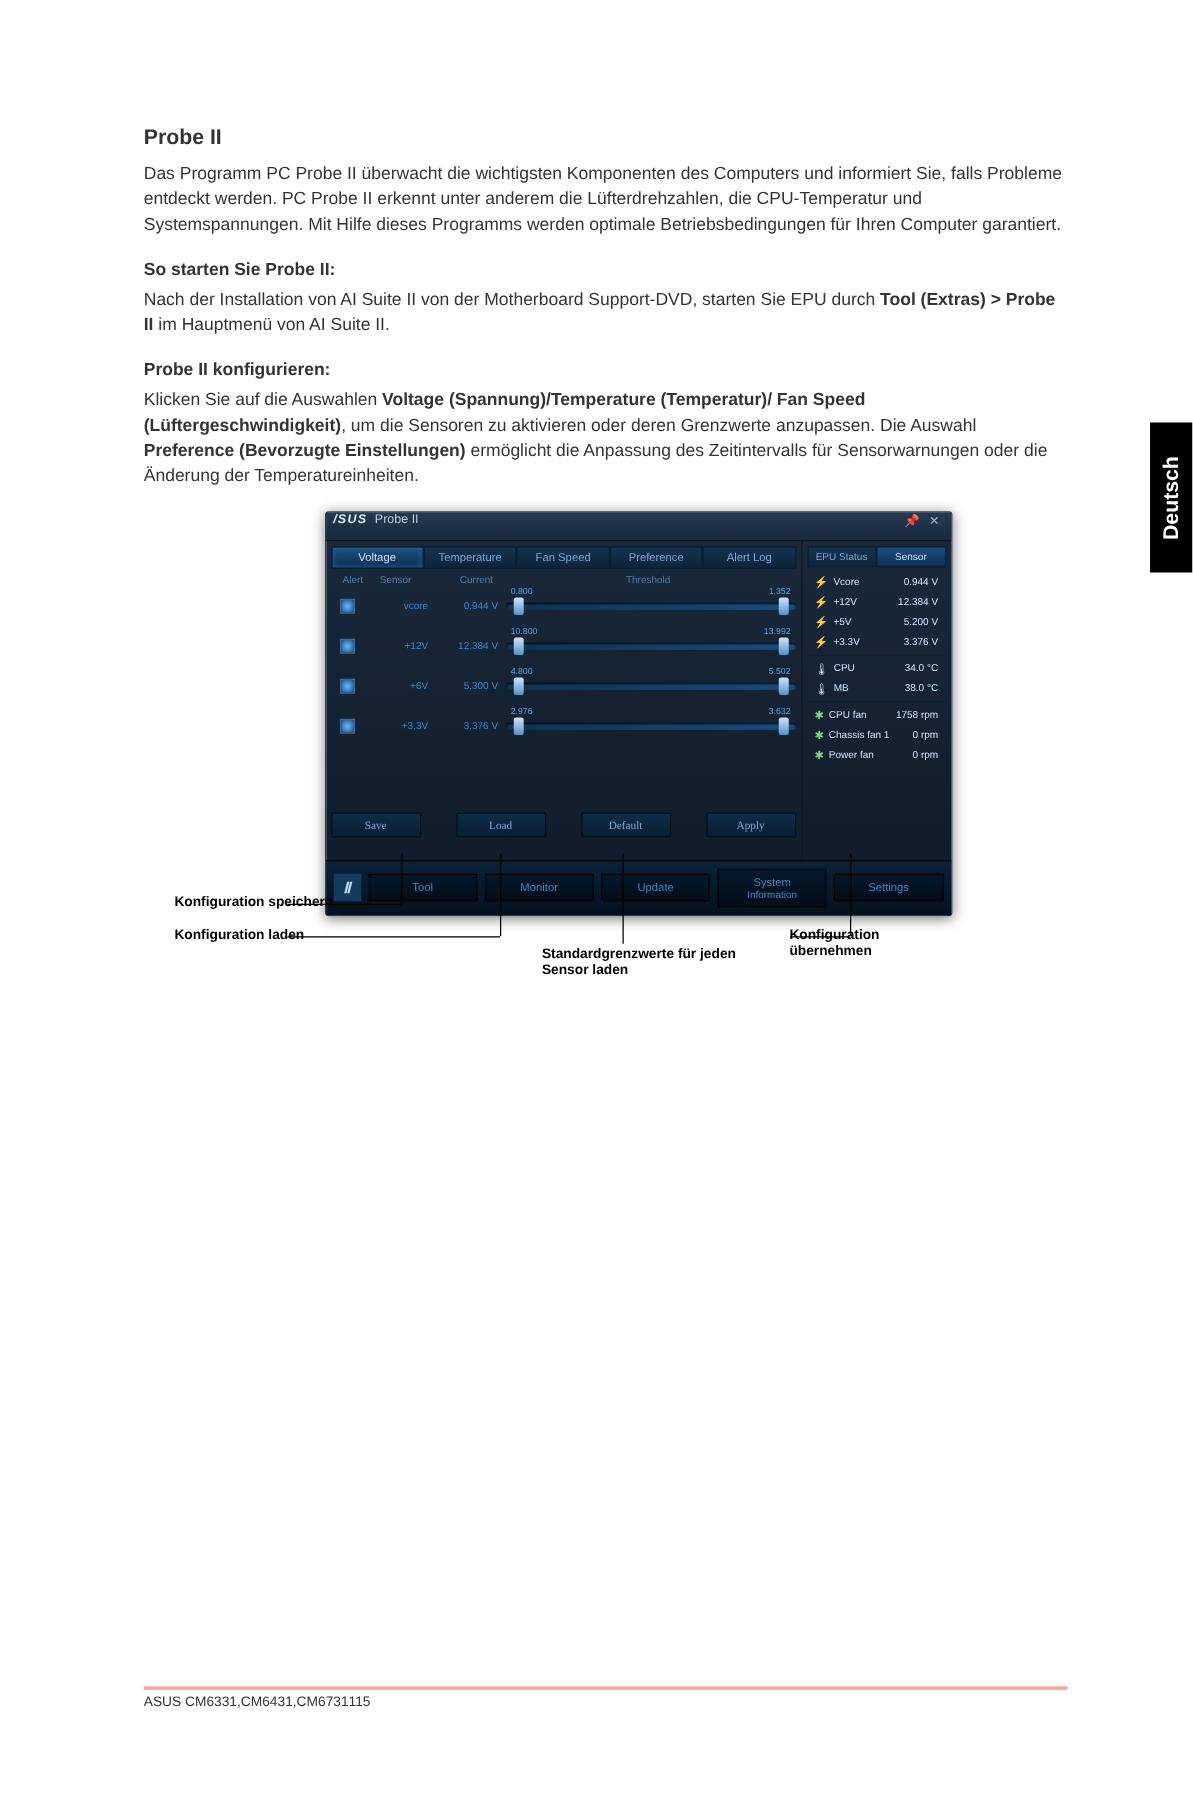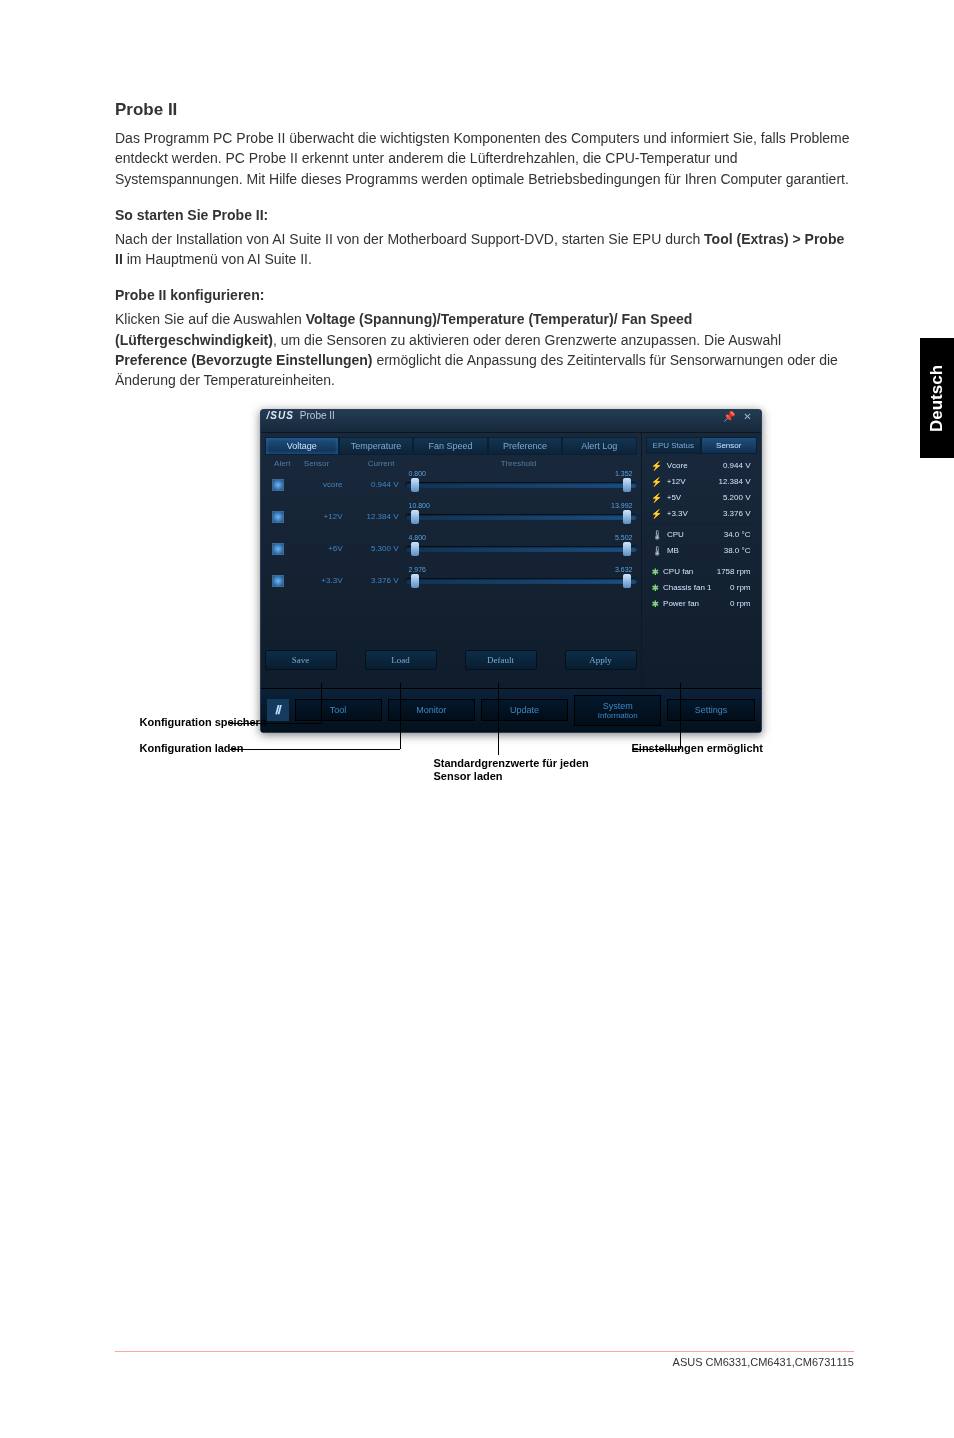--- a/index.html
+++ b/index.html
@@ -158,22 +158,22 @@
   .ic-volt::before{content:"⚡"; color:#6fb9ff; font-size:9px;}
   .ic-temp::before{content:"🌡"; font-size:9px;}
   .ic-fan::before{content:"✱"; color:#7fd87f; font-size:9px;}
 
   
   .callout-line{ position:absolute; background:#000; }
   .callout-text{ position:absolute; font-size:11px; font-weight:bold; color:#000; line-height:1.2; }
   
   .footer{
     position:absolute; left:115px; right:100px; bottom:70px;
-    border-top:1px solid #fca5a5; padding-top:4px;
-    display:flex; justify-content:flex-end; font-size:11px; color:#333;
+    border-top:3px solid #fca5a5; padding-top:4px;
+    display:flex; justify-content:flex-start; font-size:11px; color:#333;
   }
 </style>
 </head>
 <body>
 
 <div class="side-tab">Deutsch</div>
 
 <div class="page">
   <h1 class="section-title">Probe II</h1>
   <p class="body-text">Das Programm PC Probe II überwacht die wichtigsten Komponenten des Computers und informiert Sie, falls Probleme entdeckt werden. PC Probe II erkennt unter anderem die Lüfterdrehzahlen, die CPU-Temperatur und Systemspannungen. Mit Hilfe dieses Programms werden optimale Betriebsbedingungen für Ihren Computer garantiert.</p>
@@ -368,20 +368,20 @@
 
     <div class="callout-line" style="left:200px; top:274px; width:1px; height:66px;"></div>
     <div class="callout-line" style="left:30px; top:340px; width:170px; height:1px;"></div>
     <div class="callout-text" style="left:-60px; top:333px;">Konfiguration laden</div>
 
     <div class="callout-line" style="left:298px; top:274px; width:1px; height:72px;"></div>
     <div class="callout-text" style="left:234px; top:348px; width:170px;">Standardgrenzwerte für jeden Sensor laden</div>
 
     <div class="callout-line" style="left:480px; top:274px; width:1px; height:66px;"></div>
     <div class="callout-line" style="left:432px; top:340px; width:48px; height:1px;"></div>
-    <div class="callout-text" style="left:432px; top:333px;">Einstellungen ermöglicht</div>
+    <div class="callout-text" style="left:432px; top:333px;">Konfiguration übernehmen</div>
   </div>
 </div>
 
 <div class="footer">
   <span>ASUS CM6331,CM6431,CM6731</span>
   <span>115</span>
 </div>
 
 </body></html>

